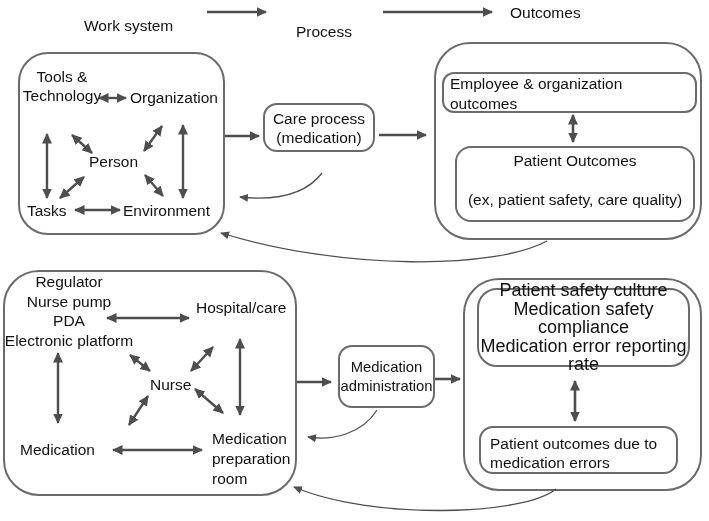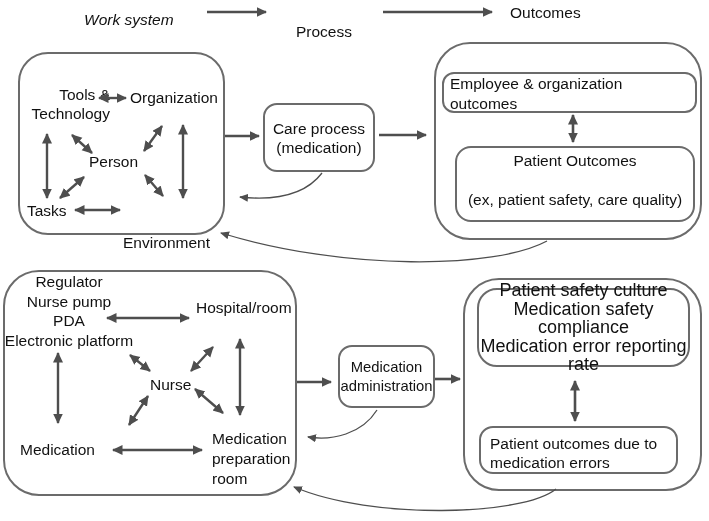--- a/index.html
+++ b/index.html
@@ -37,41 +37,41 @@
   .ar{stroke:var(--arrow);stroke-width:2.4;fill:none;}
   .ar2{stroke:var(--arrow);stroke-width:2.6;fill:none;}
   .fb{stroke:var(--arrow);stroke-width:1.3;fill:none;}
   .mk{fill:var(--arrow);}
 </style>
 </head>
 <body>
 
 <div id="canvas">
 
-  <div class="lbl" style="left:84px;top:10px;font-style:italic;">Work system</div>
+  <div class="lbl" style="left:84px;top:16px;">Work system</div>
   <div class="lbl" style="left:296px;top:3px;margin-top:19px;">Process</div>
   <div class="lbl" style="left:510px;top:3px;">Outcomes</div>
 
   <div class="box" style="left:18px;top:52px;width:207px;height:183px;border-radius:30px;"></div>
 
-  <div class="box inner flexc" style="left:263px;top:103px;width:112px;height:69px;border-radius:14px;">
+  <div class="box inner flexc" style="left:263px;top:103px;width:112px;height:49px;border-radius:14px;">
     <div class="boxtext">Care process
 (medication)</div>
   </div>
 
   <div class="box" style="left:434px;top:42px;width:268px;height:198px;border-radius:36px;"></div>
   <div class="box inner" style="left:442px;top:72px;width:255px;height:41px;border-radius:12px;"></div>
   <div class="box inner" style="left:455px;top:146px;width:240px;height:76px;border-radius:16px;"></div>
 
-  <div class="lbl ctr" style="left:14px;top:85px;width:96px;text-align:right;">Tools &amp;
+  <div class="lbl ctr" style="left:14px;top:67px;width:96px;">Tools &amp;
 Technology</div>
   <div class="lbl" style="left:130px;top:88px;">Organization</div>
   <div class="lbl" style="left:89px;top:152px;">Person</div>
   <div class="lbl" style="left:27px;top:201px;">Tasks</div>
-  <div class="lbl" style="left:123px;top:201px;margin-top:32px;">Environment</div>
+  <div class="lbl" style="left:123px;top:201px;">Environment</div>
 
   <div class="lbl" style="left:450px;top:74px;line-height:19.5px;">Employee &amp; organization
 outcomes</div>
   <div class="lbl ctr" style="left:449px;top:190px;width:252px;">(ex, patient safety, care quality)</div>
   <div class="lbl ctr" style="left:455px;top:151px;width:240px;">Patient Outcomes</div>
 
   <div class="box" style="left:3px;top:270px;width:294px;height:226px;border-radius:36px;"></div>
 
   <div class="box inner flexc" style="left:338px;top:345px;width:97px;height:63px;border-radius:14px;">
     <div class="boxtext" style="font-size:14.8px;">Medication
@@ -83,21 +83,21 @@
     <div class="boxtext" style="font-size:18px;line-height:18.5px;">Patient safety culture
 Medication safety compliance
 Medication error reporting rate</div>
   </div>
   <div class="box inner" style="left:479px;top:426px;width:199px;height:48px;border-radius:14px;"></div>
 
   <div class="lbl ctr" style="left:2px;top:272px;width:134px;line-height:19.5px;">Regulator
 Nurse pump
 PDA
 Electronic platform</div>
-  <div class="lbl" style="left:196px;top:298px;">Hospital/room</div>
+  <div class="lbl" style="left:196px;top:298px;">Hospital/care</div>
   <div class="lbl" style="left:150px;top:375px;">Nurse</div>
   <div class="lbl" style="left:20px;top:440px;">Medication</div>
   <div class="lbl" style="left:212px;top:429px;line-height:20px;">Medication
 preparation
 room</div>
 
   <div class="lbl" style="left:490px;top:434px;">Patient outcomes due to
 medication errors</div>
 
   <svg class="overlay" width="709" height="521" viewBox="0 0 709 521">

